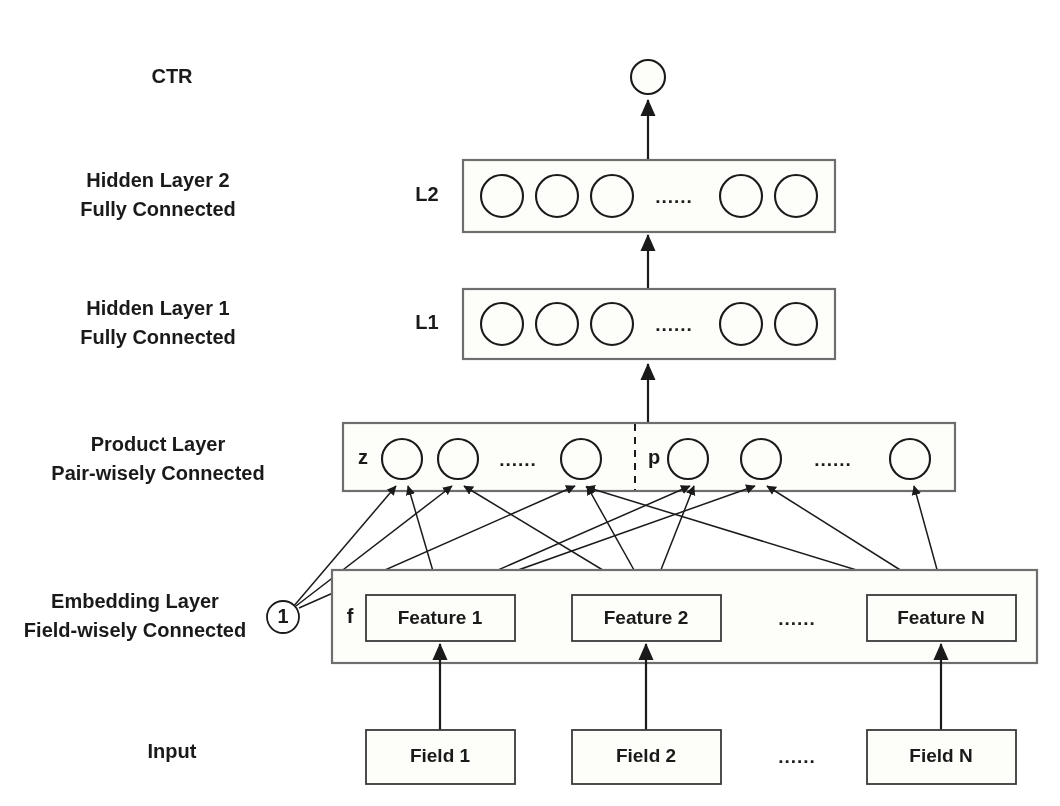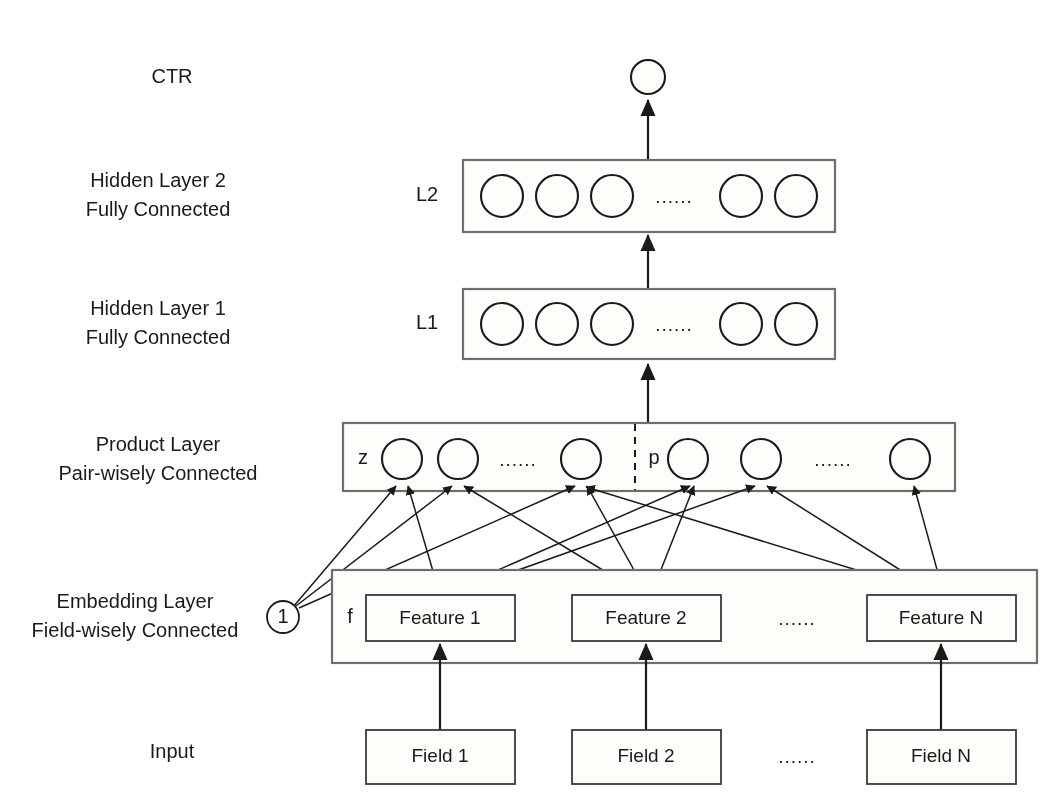--- a/index.html
+++ b/index.html
@@ -10,20 +10,21 @@
   body {
     width: 1060px;
     height: 806px;
     font-family: "Liberation Sans", sans-serif;
     overflow: hidden;
   }
   #diagram-root {
     position: relative;
     width: 920px;
     height: 806px;
+    font-weight: bold;
   }
   svg#pnn-diagram {
     display: block;
     width: 1060px;
     height: 806px;
   }
   .stage-label {
     font-family: "Liberation Sans", sans-serif;
     font-size: 20px;
     fill: #1a1a1a;

